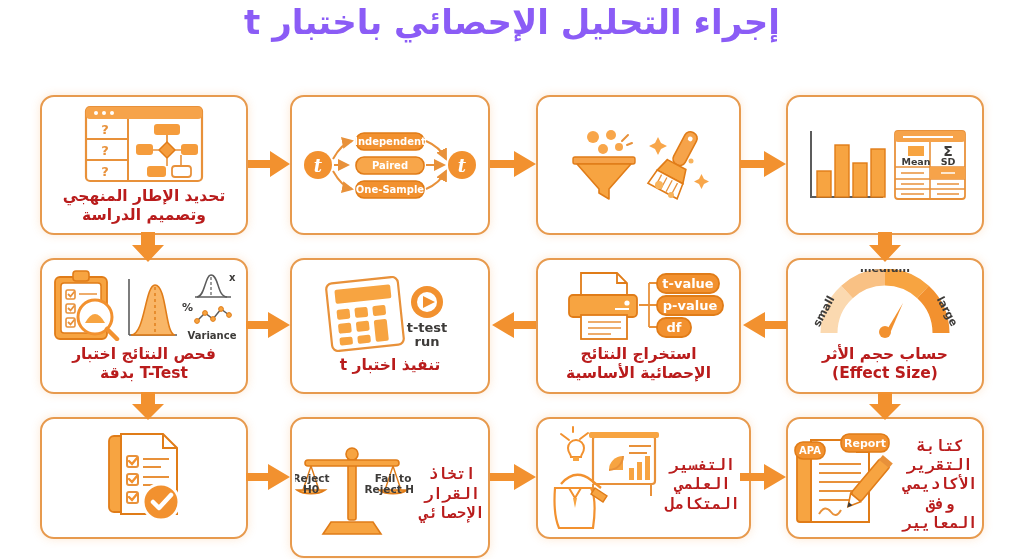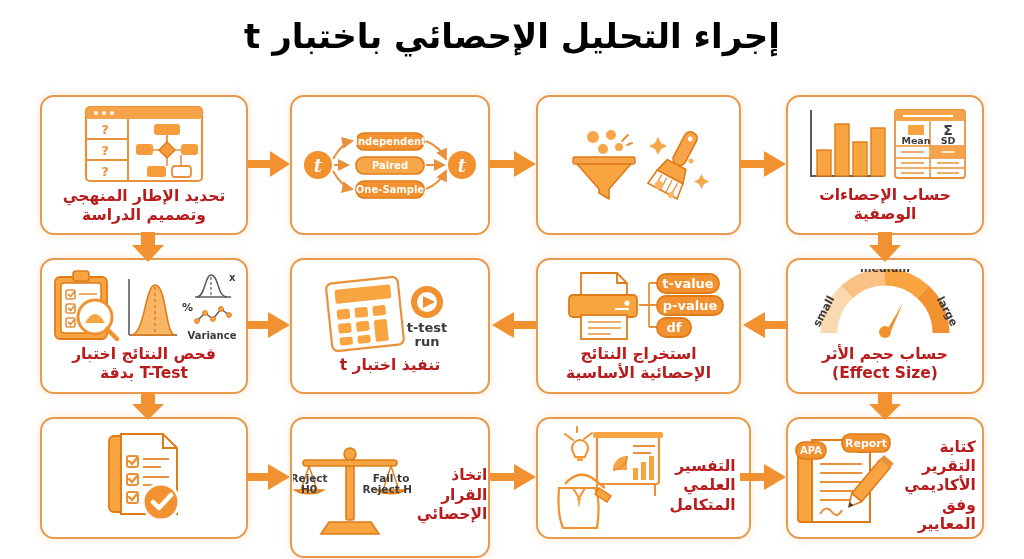--- a/index.html
+++ b/index.html
@@ -7,25 +7,25 @@
     width: 1024px; height: 559px;
     background: #ffffff;
     font-family: "DejaVu Sans", "Liberation Sans", sans-serif;
     overflow: hidden;
   }
   #root { position: relative; width: 1024px; height: 559px; background:#fff; }
 
   
   .title {
     position: absolute;
-    top: 16px; left: 0; width: 1024px;
+    top: 2px; left: 0; width: 1024px;
     text-align: center;
     font-size: 34px;
     font-weight: 700;
-    color: #000000;
+    color: #8b5cf6;
     direction: rtl;
     letter-spacing: 0px;
     line-height: 1.2;
   }
 
   
   .card {
     position: absolute;
     background: #ffffff;
     border: 2px solid #e79a4e;
@@ -50,21 +50,21 @@
   .card-label {
     direction: rtl;
     text-align: center;
     color: #b91c1c;
     font-weight: 700;
     font-size: 15.5px;
     line-height: 1.25;
     margin-top: 4px;
     white-space: pre-line;
   }
-  .card.row-side .card-label { margin-top: 16px; text-align: right; }
+  .card.row-side .card-label { margin-top: 16px; text-align: center; font-family: Liberation Mono, monospace; }
 
   .icon-wrap { display:flex; align-items:center; justify-content:center; }
 
   
   .arrow { position: absolute; }
   .arrow svg { display:block; }
 </style>
 </head>
 <body>
 <div id="root">
@@ -183,22 +183,20 @@
         <text x="145" y="38" font-size="9.5" font-weight="700" fill="#3d3b39" text-anchor="middle" font-family="DejaVu Sans, sans-serif">SD</text>
         <rect x="127" y="40" width="35" height="12" fill="#f6a34a"></rect>
         <line x1="138" y1="46" x2="152" y2="46" stroke="#fff" stroke-width="1.6"></line>
         <line x1="98" y1="46" x2="121" y2="46" stroke="#e8913a" stroke-width="1.4"></line>
         <line x1="98" y1="57" x2="121" y2="57" stroke="#e8913a" stroke-width="1.4"></line>
         <line x1="134" y1="57" x2="156" y2="57" stroke="#e8913a" stroke-width="1.4"></line>
         <line x1="98" y1="67" x2="121" y2="67" stroke="#e8913a" stroke-width="1.4"></line>
         <line x1="134" y1="67" x2="156" y2="67" stroke="#e8913a" stroke-width="1.4"></line>
       </svg>
     </div>
-    <div class="card-label">حساب الإحصاءات
-الوصفية</div>
   </div>
 </div>
 
 <div class="card" style="left:40px; top:258px; width:208px; height:136px;">
   <div class="card-inner">
     <div class="icon-wrap">
       <svg width="190" height="72" viewBox="0 0 190 72">
 
         <rect x="6" y="8" width="52" height="62" rx="5" fill="#f7a441" stroke="#e07c18" stroke-width="1.8"></rect>
         <rect x="12" y="14" width="40" height="50" rx="3" fill="#fff" stroke="#e07c18" stroke-width="1.5"></rect>

